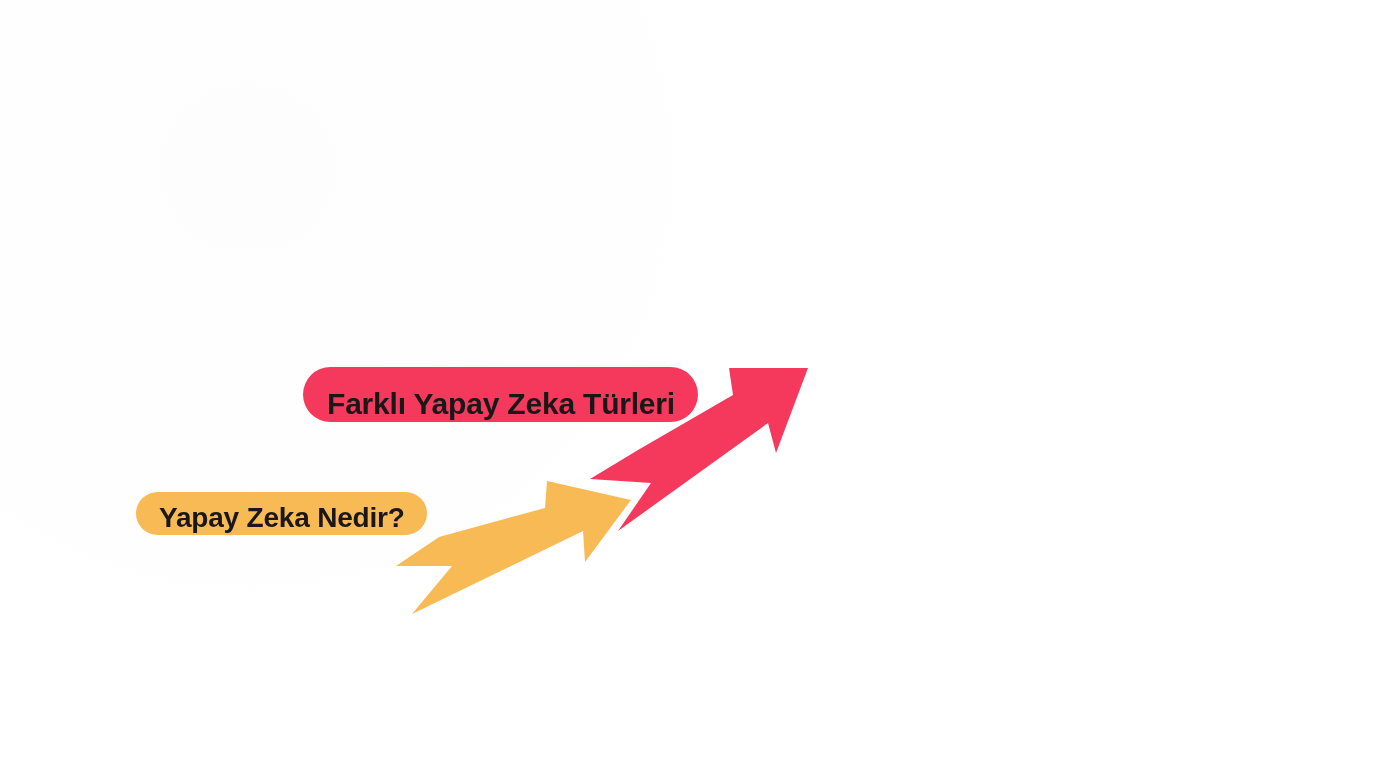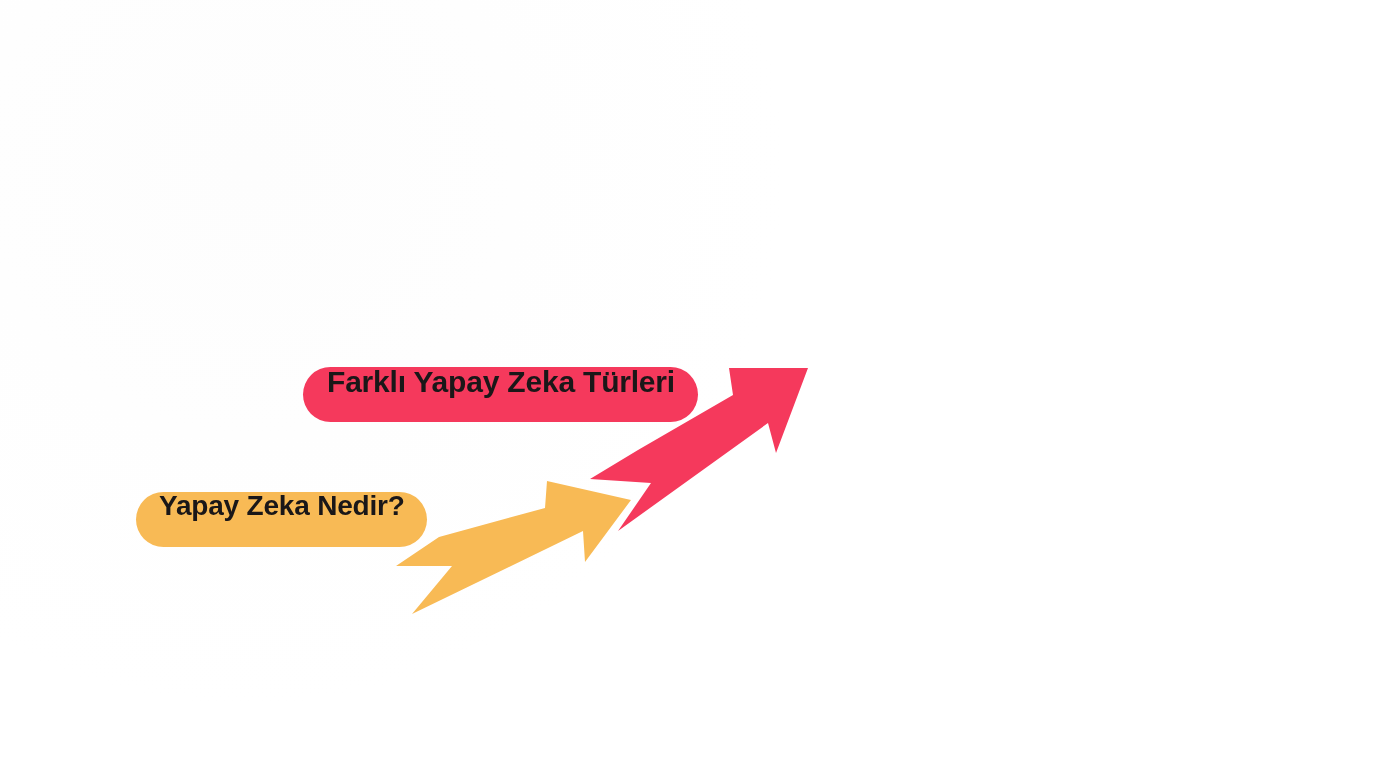--- a/index.html
+++ b/index.html
@@ -33,21 +33,21 @@
     top: 0;
     width: 1376px;
     height: 768px;
     pointer-events: none;
   }
 
   
   .pill {
     position: absolute;
     display: flex;
-    align-items: flex-start;
+    align-items: flex-end;
     box-sizing: border-box;
     border-radius: 999px;
     color: #1a1718;
     font-family: "Liberation Sans", sans-serif;
     font-weight: bold;
     letter-spacing: -0.2px;
     white-space: nowrap;
     user-select: none;
   }
 
@@ -57,21 +57,21 @@
     height: 55px;
     padding: 0 23px 0 24px;
     font-size: 30px;
     background: #f5395c;
     z-index: 5;
   }
 
   #pill-what {
     left: 136px;
     top: 492px;
-    height: 55px;
+    height: 43px;
     padding: 0 22px 0 23px;
     font-size: 28px;
     background: #f8ba55;
     z-index: 5;
   }
 
   .pill-text {
     display: block;
     line-height: 1;
     padding-bottom: 3px;

